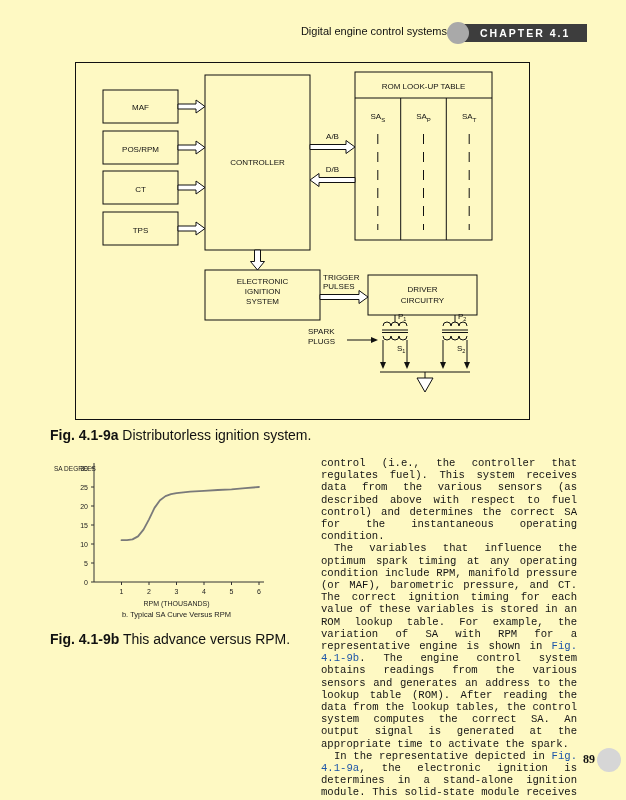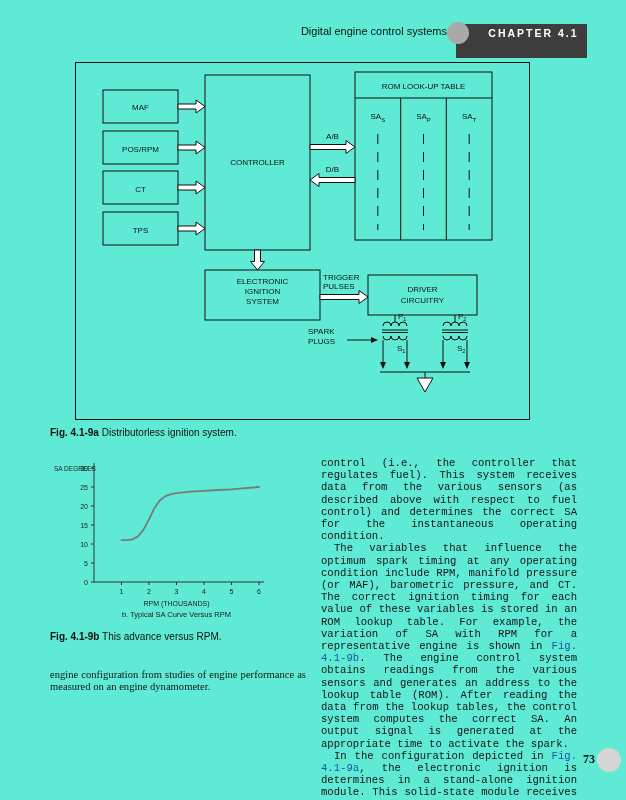--- a/index.html
+++ b/index.html
@@ -1,51 +1,50 @@
 <!DOCTYPE html>
 <html style="--link-color: #1d55a8; --chapter-bar-bg: #3d3d3d; --chapter-circle: #a9a9a9; --pageno-circle: #d6d6d6;"><head>
 <meta charset="utf-8">
 <style>
   * { box-sizing: border-box; }
   html,body { margin:0; padding:0; background:#fff; }
   .page {
-    position:relative; width:626px; height:800px; background:#5eead4;
+    position:relative; width:626px; height:800px; background:#fef9c3;
     color:#1a1a1a; font-family:"Liberation Serif", serif; overflow:hidden;
   }
 
   
   .running-title {
     position:absolute; top:25px; right:179px;
     font-family:"Liberation Sans", sans-serif; font-size:11px; color:#111;
   }
   .chapter-bar {
-    position:absolute; left:456px; top:24px; width:131px; height:34px;
+    position:absolute; left:456px; top:24px; width:131px; height:18px;
     background:var(--chapter-bar-bg,#3d3d3d); color:#fff;
     font-family:"Liberation Sans", sans-serif; font-weight:bold;
     font-size:10.5px; letter-spacing:2px; line-height:18px; padding-left:24px;
     z-index:1;
-    text-align:center;
   }
   .chapter-circle {
     position:absolute; left:447px; top:22px; width:22px; height:22px;
     border-radius:50%; background:var(--chapter-circle,#a9a9a9); z-index:2;
   }
 
   
   .diagram { position:absolute; left:75px; top:62px; }
   .diagram text { font-family:"Liberation Sans", sans-serif; font-size:8px; fill:#111; }
   .diagram .shape { stroke:#111; fill:none; stroke-width:1; }
   .diagram .barrow { stroke:#111; fill:#fff; stroke-width:1; }
   .diagram .wire { stroke:#111; fill:none; stroke-width:1; }
   .diagram .ahead { fill:#111; stroke:none; }
 
   
   .caption {
     position:absolute; left:50px; margin:0;
-    font-family:"Liberation Sans", sans-serif; font-size:10px; color:#111;text-align:right;
+    font-family:"Liberation Sans", sans-serif; font-size:14px; color:#111;text-align:right;
   }
   .caption b { font-weight:bold; }
 
   
   .chart-block { position:absolute; left:52px; top:458px; }
   .chart-block text { font-family:"Liberation Sans", sans-serif; }
 
   
   .col {
     position:absolute; width:256px; font-size:10.6px; line-height:12.2px;
@@ -220,25 +219,24 @@
         <text x="124.5" y="159" font-size="7.5" text-anchor="middle" fill="#222">b. Typical SA Curve Versus RPM</text>
       </svg>
   </div>
 
   <p class="caption" style="top:631px">
     <b>Fig. 4.1-9b</b>
     <span>This advance versus RPM.</span>
   </p>
 
   <div class="col left-col">
-    <p class="para"><span>engine configuration from studies of engine performance as measured on an engine dynamometer.</span></p>
   </div>
 
   <div class="col right-col">
     <p class="para"><span>control (i.e., the controller that regulates fuel). This system receives data from the various sensors (as described above with respect to fuel control) and determines the correct SA for the instantaneous operating condition.</span></p>
     <p class="para indent"><span>The variables that influence the optimum spark timing at any operating condition include RPM, manifold pressure (or MAF), barometric pressure, and CT. The correct ignition timing for each value of these variables is stored in an ROM lookup table. For example, the variation of SA with RPM for a representative engine is shown in </span><a class="figlink">Fig. 4.1-9b</a><span>. The engine control system obtains readings from the various sensors and generates an address to the lookup table (ROM). After reading the data from the lookup tables, the control system computes the correct SA. An output signal is generated at the appropriate time to activate the spark.</span></p>
-    <p class="para indent"><span>In the configuration depicted in </span><a class="figlink">Fig. 4.1-9a</a><span>, the electronic ignition is determines in a stand-alone ignition module. This solid-state module receives the correct SA data and generates electrical signals that operate the coil driver circuitry. These signals are produced in response to</span></p>
+    <p class="para indent"><span>In the representative depicted in </span><a class="figlink">Fig. 4.1-9a</a><span>, the electronic ignition is determines in a stand-alone ignition module. This solid-state module receives the correct SA data and generates electrical signals that operate the coil driver circuitry. These signals are produced in response to</span></p>
   </div>
 
   <div class="pageno-circle"></div>
-  <div class="pageno">73</div>
+  <div class="pageno">89</div>
 
 </div>
 
 </body></html>

